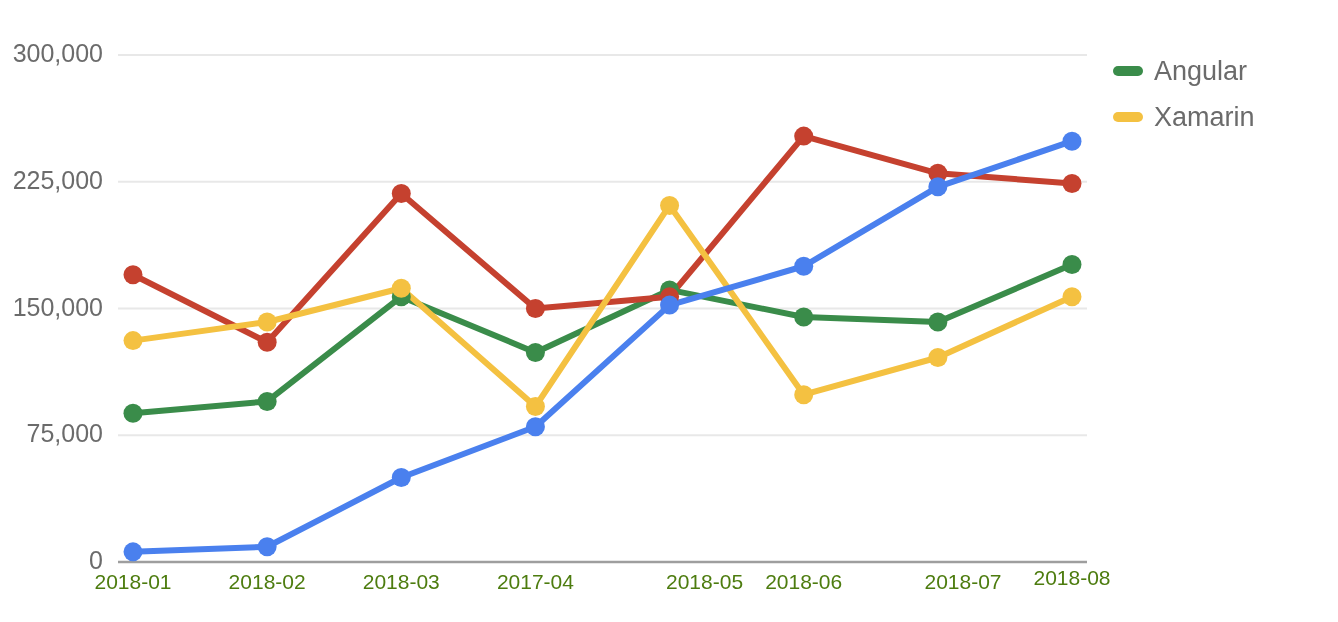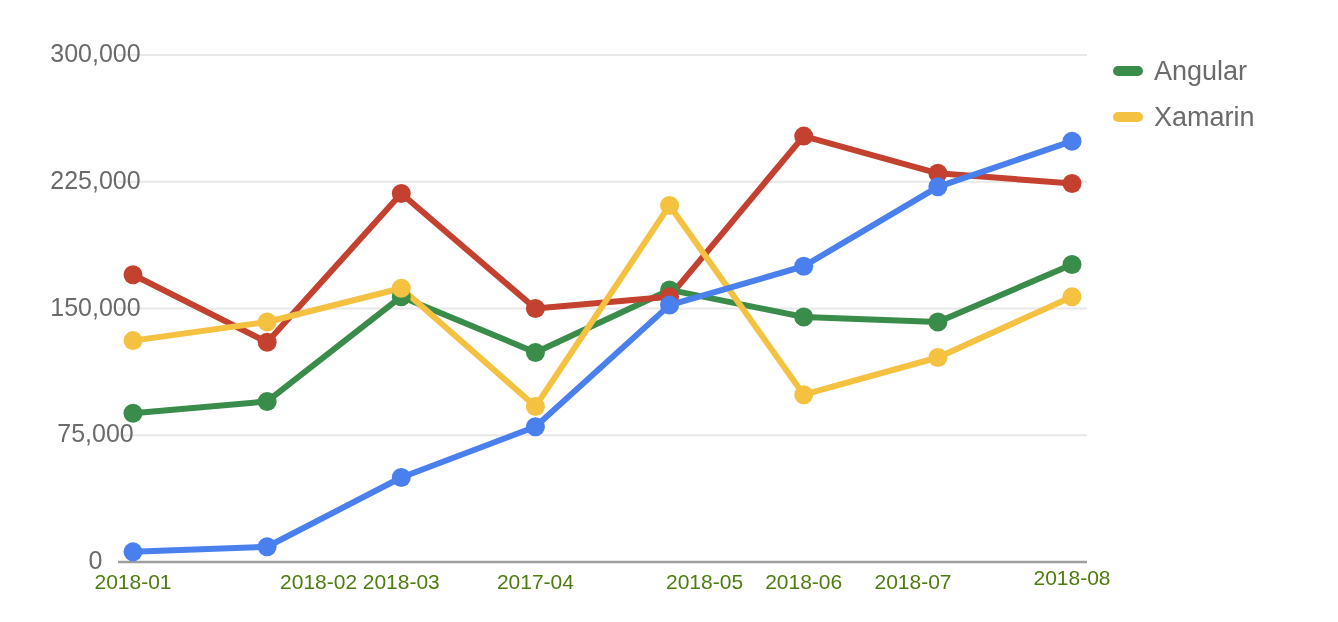--- a/index.html
+++ b/index.html
@@ -20,24 +20,23 @@
   }
   #plot-svg {
     position: absolute;
     left: 0;
     top: 0;
   }
   .y-tick-label {
     position: absolute;
     font-size: 25px;
     color: #6b6b6b;
-    text-align: center;
+    text-align: right;
     white-space: nowrap;
     letter-spacing: 0px;
-    padding-left: 44px;
   }
   .x-tick-label {
     position: absolute;
     font-size: 21px;
     color: #4d7c0f;
     text-align: center;
     white-space: nowrap;
   }
   #legend {
     position: absolute;
@@ -122,26 +121,26 @@
 
   <div id="y-labels">
       <div class="y-tick-label" style="top: 39px; left: 0px; width: 103px;">300,000</div>
       <div class="y-tick-label" style="top: 165.75px; left: 0px; width: 103px;">225,000</div>
       <div class="y-tick-label" style="top: 292.5px; left: 0px; width: 103px;">150,000</div>
       <div class="y-tick-label" style="top: 419.25px; left: 0px; width: 103px;">75,000</div>
       <div class="y-tick-label" style="top: 546px; left: 0px; width: 103px;">0</div>
     </div>
   <div id="x-labels">
       <div class="x-tick-label" style="left: 43px; top: 570px; width: 180px;">2018-01</div>
-      <div class="x-tick-label" style="left: 177.143px; top: 570px; width: 180px; text-align: right;">2018-02</div>
+      <div class="x-tick-label" style="left: 177.143px; top: 570px; width: 180px;">2018-02</div>
       <div class="x-tick-label" style="left: 311.286px; top: 570px; width: 180px;">2018-03</div>
       <div class="x-tick-label" style="left: 445.429px; top: 570px; width: 180px;">2017-04</div>
       <div class="x-tick-label" style="left: 579.571px; top: 570px; width: 180px; padding-left: 35px;">2018-05</div>
       <div class="x-tick-label" style="left: 713.714px; top: 570px; width: 180px;">2018-06</div>
-      <div class="x-tick-label" style="left: 823px; top: 570px; width: 180px;">2018-07</div>
+      <div class="x-tick-label" style="left: 873px; top: 570px; width: 180px;">2018-07</div>
       <div class="x-tick-label" style="left: 982px; top: 566px; width: 180px;">2018-08</div>
     </div>
 
   <div id="legend">
       <div class="legend-item">
         <span class="legend-swatch" style="background: rgb(58, 140, 74);"></span>
         <span class="legend-label">Angular</span>
       </div>
       <div class="legend-item">
         <span class="legend-swatch" style="background: rgb(244, 193, 65);"></span>

